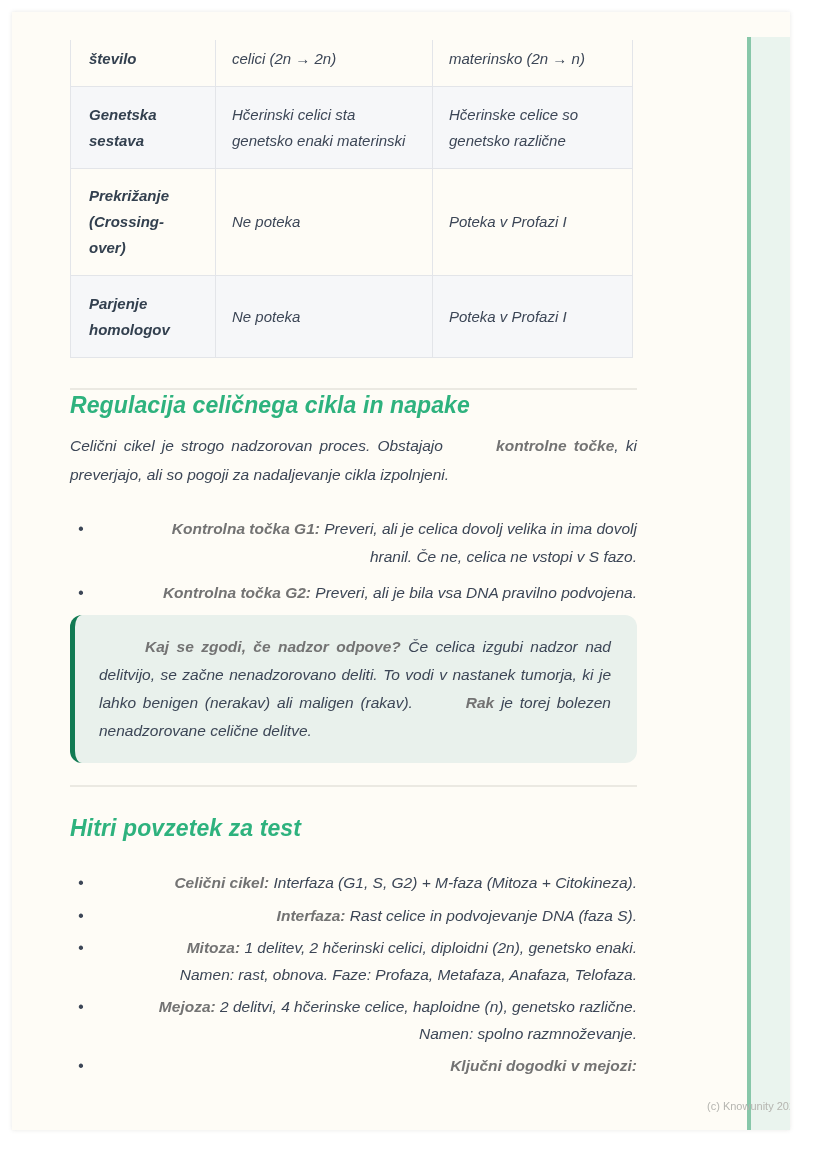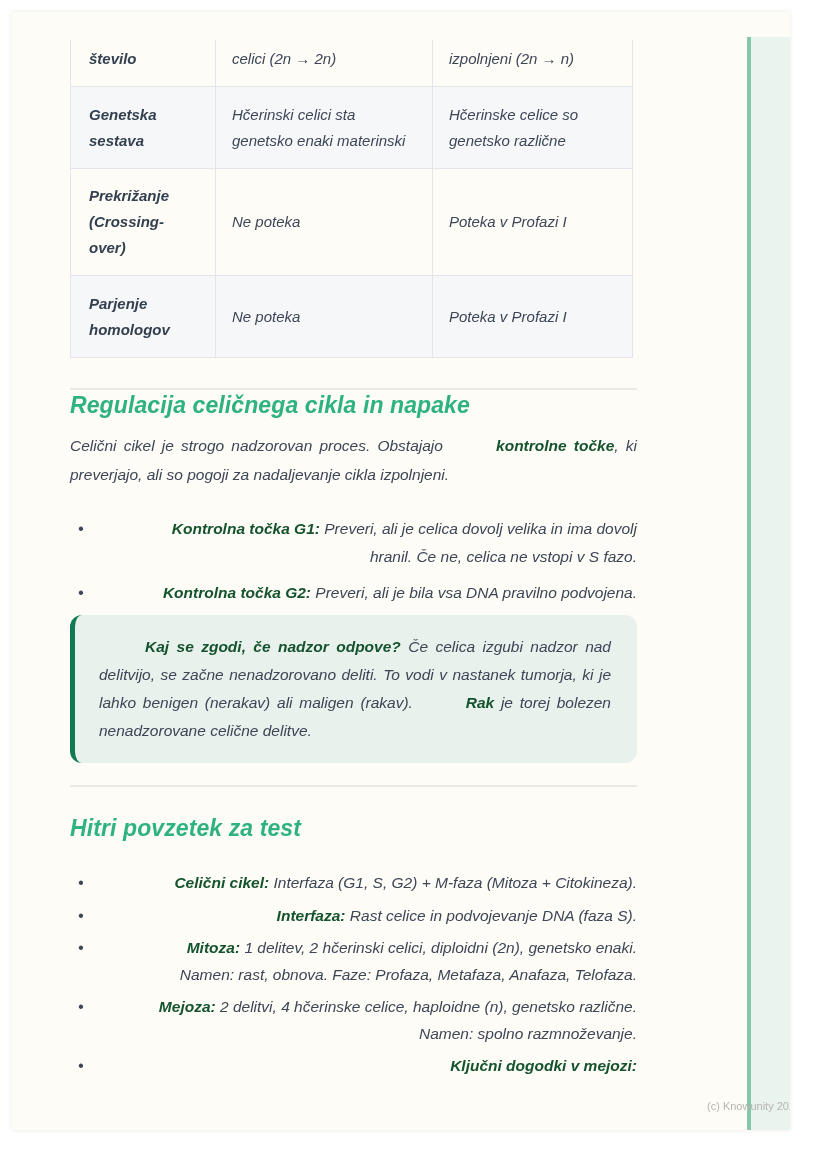--- a/index.html
+++ b/index.html
@@ -34,21 +34,21 @@
            letter-spacing:0.1px; }
   h2.sec2 { margin-top:26px; }
 
   p.para { margin-top:10px; line-height:29px; text-align:justify; }
 
   ul.blist { list-style:none; margin-top:26px;text-align:right; }
   ul.blist > li { position:relative; padding-left:25px; line-height:28px; margin-bottom:8px; }
   ul.blist > li::before { content:"•"; position:absolute; left:8px; top:0; color:#3c4656;
                           font-size:16px; }
   ul.blist2 > li { line-height:26.5px; margin-bottom:6px; }
-  b { font-weight:700; color:#14532d;padding-left:46px; }
+  b { font-weight:700; color:#737373;padding-left:46px; }
 
   .callout { margin-top:6px; width:567px; background:#e9f1ec; border-left:5px solid #117a53;
              border-radius:12px; padding:18px 26px 18px 24px; line-height:28px;
              text-align:justify; color:#3c4656; }
 
   .copyright { position:absolute; left:695px; top:1088px; z-index:3; font-size:11px;
                color:#b5b5b0; white-space:nowrap; }
 </style>
 </head>
 <body>
@@ -58,21 +58,21 @@
     <div class="edge-ribbon"></div>
 
     <div class="content">
       <div class="inner">
 
         <table class="cmp">
           <tbody>
               <tr class="cut">
             <td class="c1 lbl">število</td>
             <td class="c2">celici (2n → 2n)</td>
-            <td class="c3">izpolnjeni (2n → n)</td>
+            <td class="c3">materinsko (2n → n)</td>
           </tr>
           <tr class="r2 shade">
             <td class="c1 lbl">Genetska sestava</td>
             <td class="c2">Hčerinski celici sta genetsko enaki materinski</td>
             <td class="c3">Hčerinske celice so genetsko različne</td>
           </tr>
           <tr class="r3">
             <td class="c1 lbl">Prekrižanje (Crossing-over)</td>
             <td class="c2">Ne poteka</td>
             <td class="c3">Poteka v Profazi I</td>

